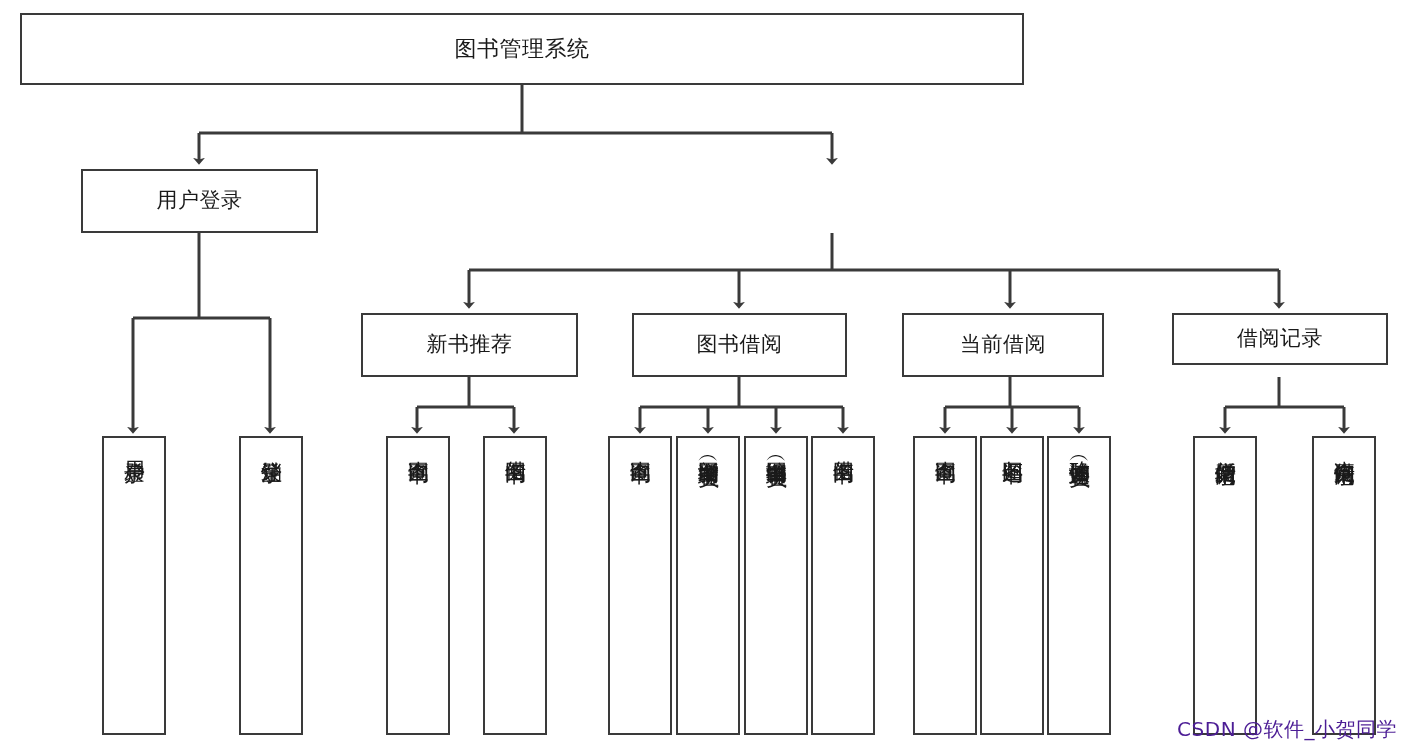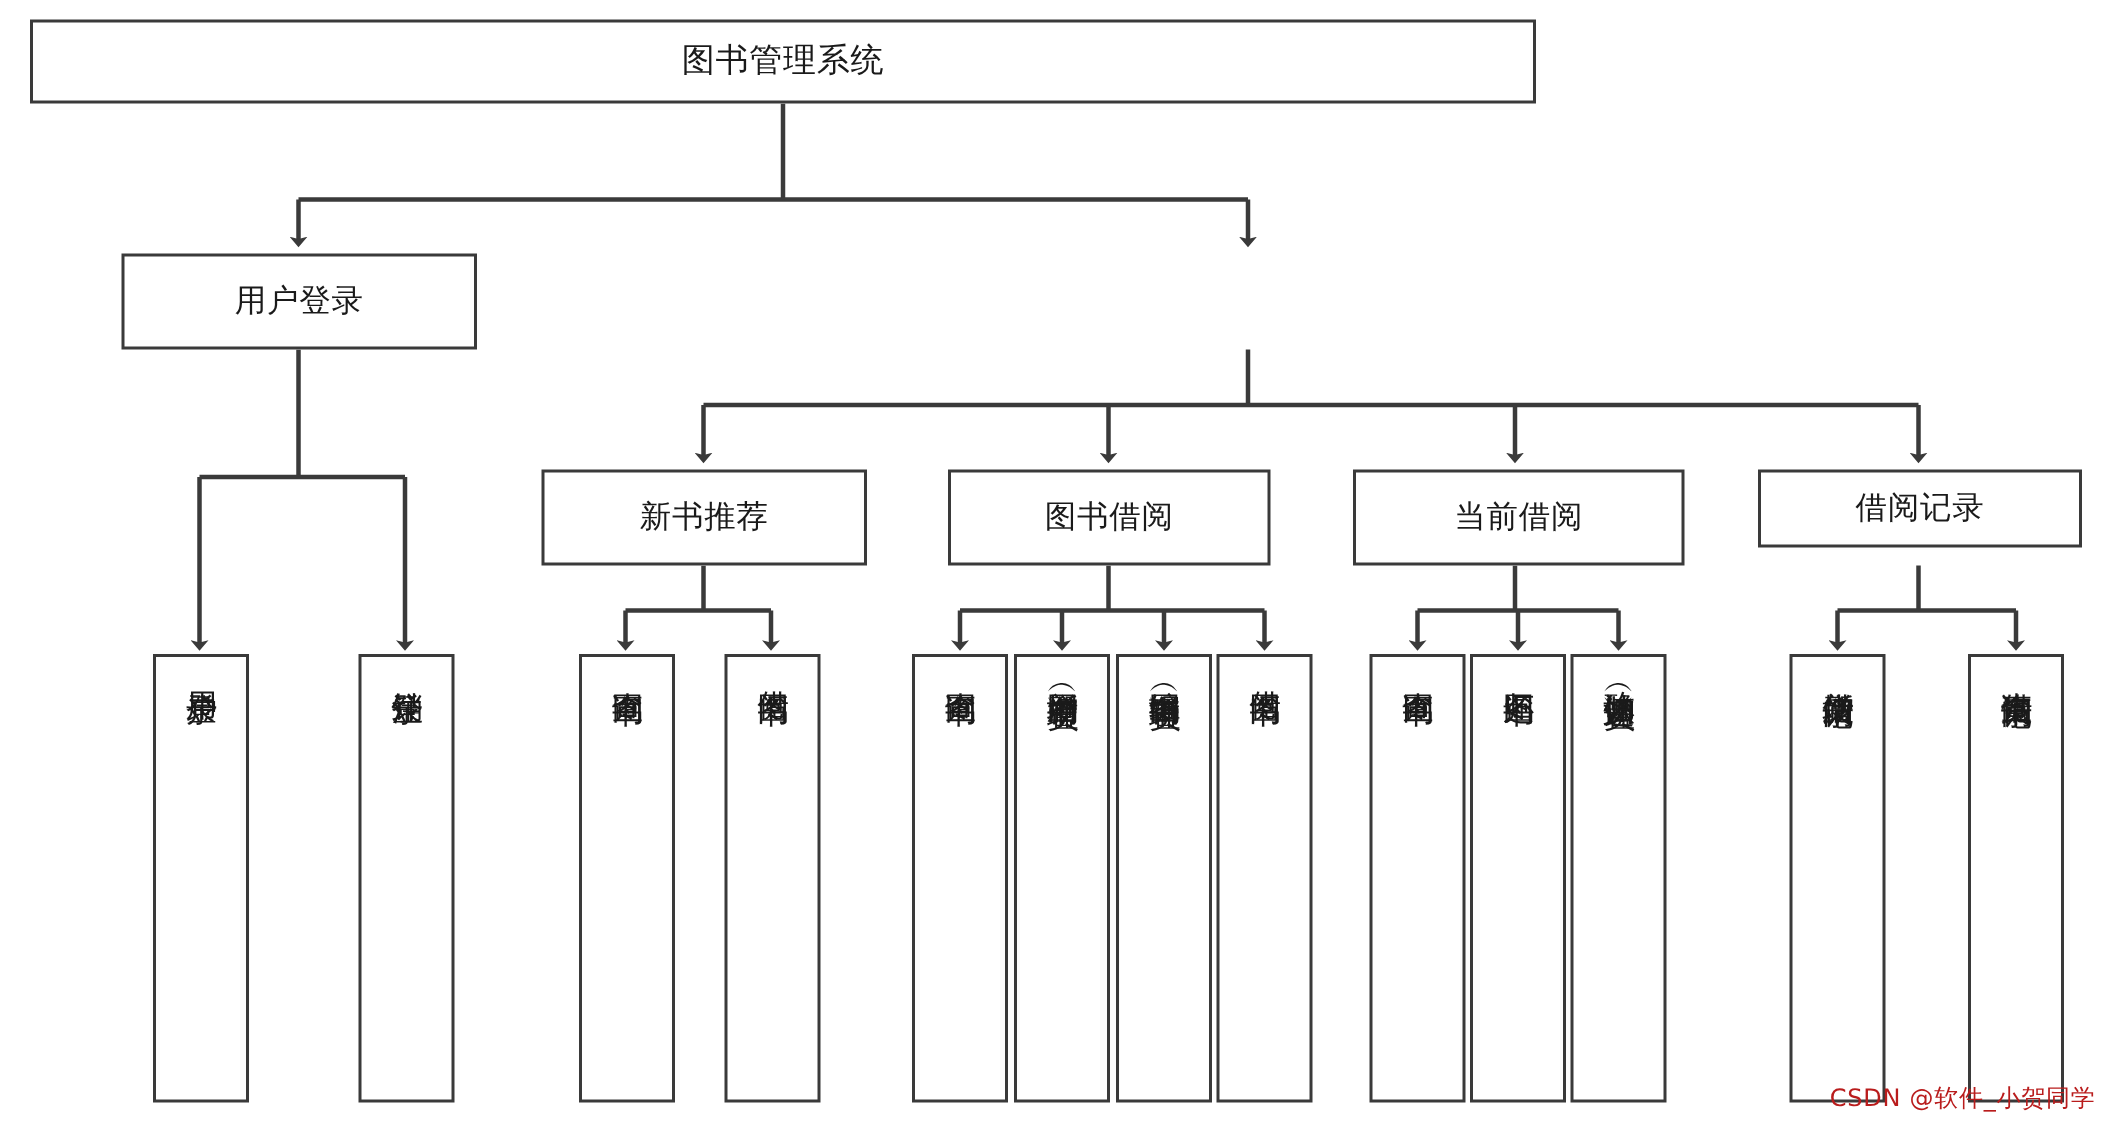--- a/index.html
+++ b/index.html
@@ -57,22 +57,22 @@
     text-orientation: upright;
     font-size: 21px;
     letter-spacing: 1px;
     line-height: 1;
   }
   .node.root .label { font-size: 22px; }
   .watermark {
     position: absolute;
     right: 8px;
     bottom: 4px;
-    font-size: 16px;
-    color: #b91c1c;
+    font-size: 20px;
+    color: #4c1d95;
     letter-spacing: 0.5px;
     white-space: pre;
   }
 </style>
 </head>
 <body>
 
 <div id="diagram-root">
 
   <svg class="edges" viewBox="0 0 1405 747" xmlns="http://www.w3.org/2000/svg">
@@ -118,35 +118,35 @@
       <path d="M1012,407 L1012,429" marker-end="url(#arrow)"></path>
       <path d="M1079,407 L1079,429" marker-end="url(#arrow)"></path>
 
       <path d="M1279,377 L1279,407"></path>
       <path d="M1225,407 L1344,407"></path>
       <path d="M1225,407 L1225,429" marker-end="url(#arrow)"></path>
       <path d="M1344,407 L1344,429" marker-end="url(#arrow)"></path>
     </g>
   </svg>
 
-  <div class="node horizontal root" style="left:20px; top:13px; width:1004px; height:56px;">
+  <div class="node horizontal root" style="left:20px; top:13px; width:1004px; height:72px;">
     <span class="label">图书管理系统</span>
   </div>
 
   <div class="node horizontal" style="left:81px; top:169px; width:237px; height:64px;">
     <span class="label">用户登录</span>
   </div>
 
   <div class="node horizontal" style="left:361px; top:313px; width:217px; height:64px;">
     <span class="label">新书推荐</span>
   </div>
   <div class="node horizontal" style="left:632px; top:313px; width:215px; height:64px;">
     <span class="label">图书借阅</span>
   </div>
-  <div class="node horizontal" style="left:902px; top:313px; width:221px; height:64px;">
+  <div class="node horizontal" style="left:902px; top:313px; width:202px; height:64px;">
     <span class="label">当前借阅</span>
   </div>
   <div class="node horizontal" style="left:1172px; top:313px; width:216px; height:52px;">
     <span class="label">借阅记录</span>
   </div>
 
   <div class="node vertical" style="left:102px; top:436px; width:64px; height:299px;">
     <span class="label">用户登录</span>
   </div>
   <div class="node vertical" style="left:239px; top:436px; width:64px; height:299px;">

